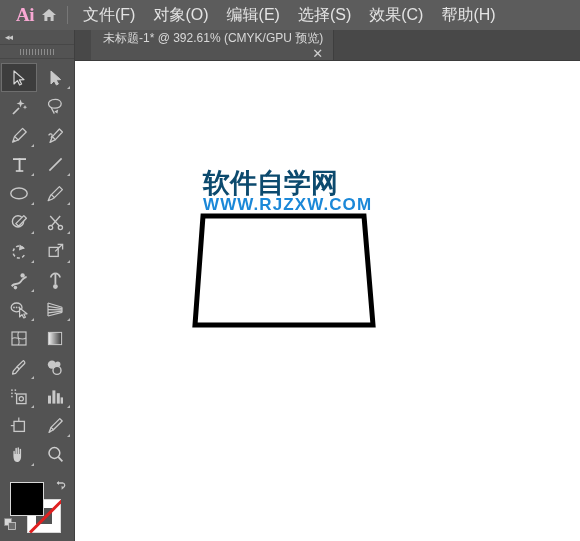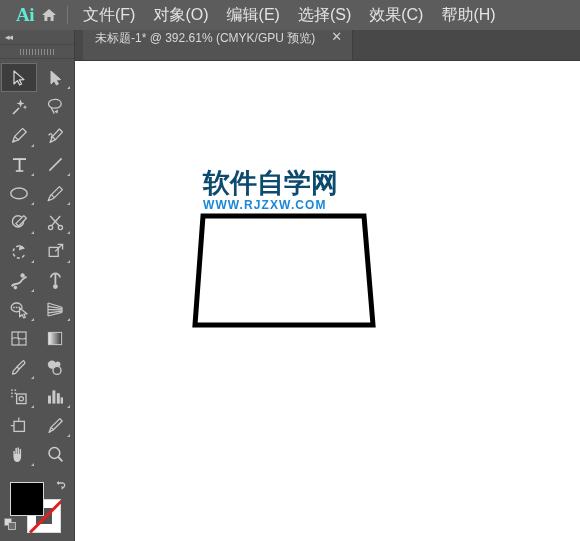--- a/index.html
+++ b/index.html
@@ -27,21 +27,21 @@
     background: #5c5c5c;
     display: flex;
     align-items: center;
   }
   .ai-logo {
     width: 34px;
     height: 30px;
     display: flex;
     align-items: center;
     justify-content: center;
-    color: #5eead4;
+    color: #f9a8d4;
     font-family: "Liberation Serif", "DejaVu Serif", serif;
     font-size: 19px;
     font-weight: bold;
     letter-spacing: -0.5px;
     padding-left: 16px;
     box-sizing: border-box;
   }
   .home-btn {
     width: 30px;
     height: 30px;
@@ -73,28 +73,29 @@
   .tabstrip {
     position: absolute;
     left: 75px; top: 30px;
     width: 505px; height: 31px;
     background: #484848;
     border-bottom: 1px solid #3b3b3b;
     box-sizing: border-box;
   }
   .doc-tab {
     position: absolute;
-    left: 8px; top: 0;
+    left: 16px; top: 0;
     height: 30px;
     background: #535353;
     display: flex;
-    align-items: flex-start;
+    align-items: flex-end;
     padding: 0 10px 0 12px;
     box-sizing: border-box;
     border-right: 1px solid #3e3e3e;
+    flex-direction: column;
   }
   .doc-tab-title {
     color: #d8d8d8;
     font-size: 12px;
     white-space: nowrap;
   }
   .doc-tab-close {
     color: #cfcfcf;
     font-size: 13px;
     margin-left: 16px;
@@ -256,21 +257,21 @@
     font-family: "Liberation Sans", "DejaVu Sans", sans-serif;
     font-size: 27px;
     font-weight: bold;
     color: #1f7ec9;
     letter-spacing: 0px;
     line-height: 29px;
     white-space: nowrap;
   }
   .wm-url {
     font-family: "Liberation Sans", "DejaVu Sans", sans-serif;
-    font-size: 12px;
+    font-size: 17px;
     font-weight: bold;
     color: #1b88d8;
     letter-spacing: 1.1px;
     line-height: 16px;
     white-space: nowrap;
     margin-top: -1px;
   }
 </style>
 </head>
 <body>

